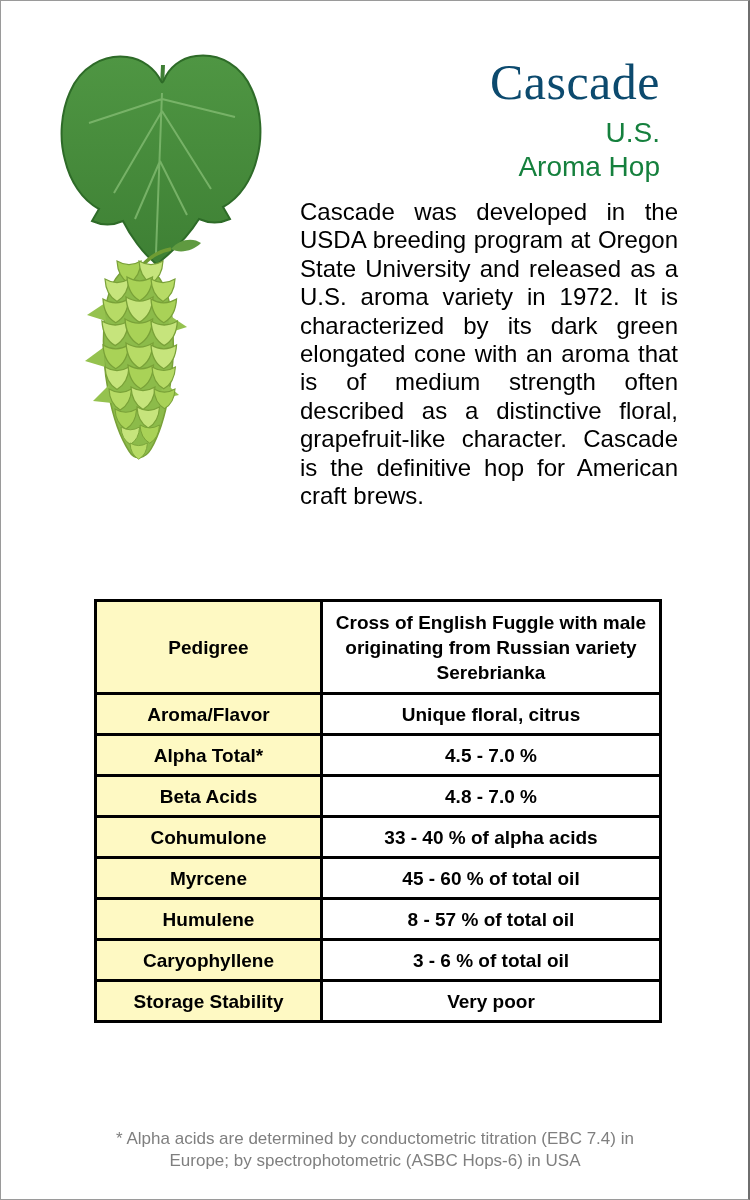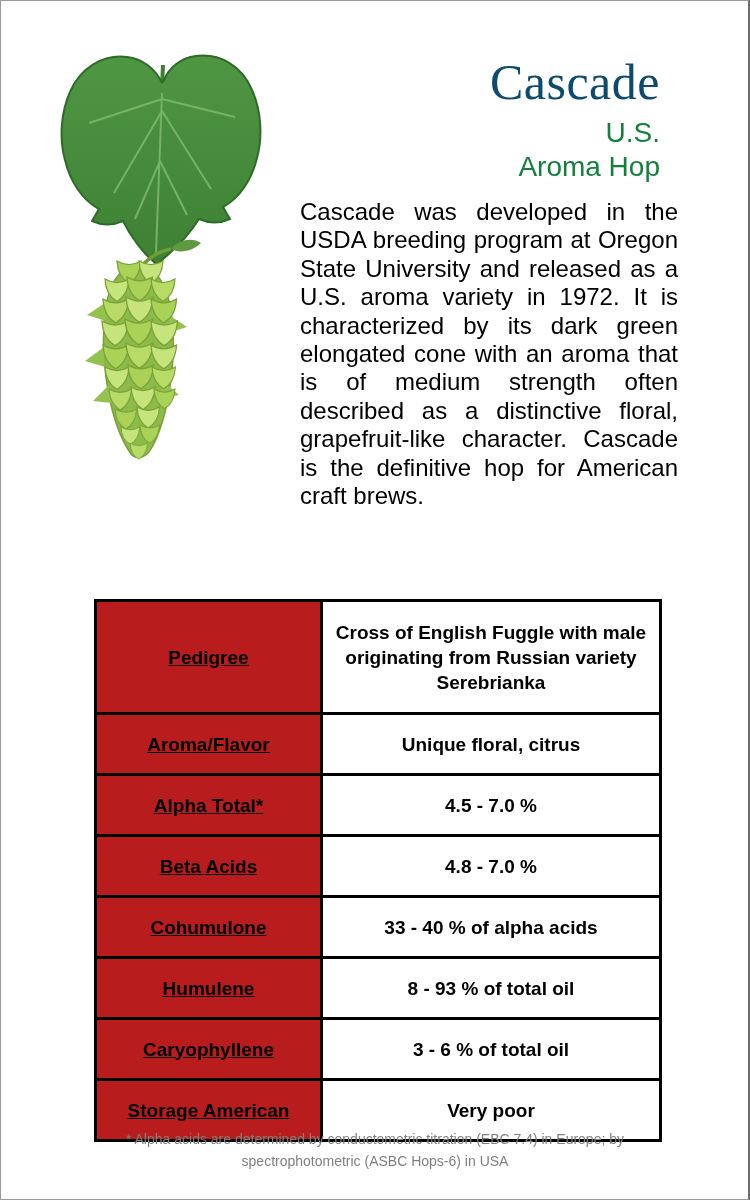--- a/index.html
+++ b/index.html
@@ -63,36 +63,36 @@
     border-collapse: collapse;
     table-layout: fixed;
   }
   .specs td {
     border: 3px solid #000000;
     font-weight: bold;
     font-size: 19px;
     line-height: 25px;
     text-align: center;
     vertical-align: middle;
-    padding: 12px 5px;
-  }
-  .specs td.lbl { width: 213px; background: #b91c1c; text-decoration: underline; }
+    padding: 2px 5px;
+  }
+  .specs td.lbl { width: 213px; background: #fef9c3; }
   .specs td.val { width: 326px; background: #ffffff; }
   .specs tr td { height: 34px; }
   .specs tr.first td { height: 86px; }
 
   
   .footnote {
     position: absolute;
     left: 114px;
     top: 1127px;
     width: 520px;
     text-align: center;
     color: #7f7f7f;
-    font-size: 14px;
+    font-size: 17px;
     line-height: 22px;
   }
 </style>
 </head>
 <body>
 
 <div class="page">
 
   <svg class="art" width="215" height="415" viewBox="0 0 215 415" aria-hidden="true">
     <defs>
@@ -182,29 +182,33 @@
       </tr>
       <tr>
         <td class="lbl">Beta Acids</td>
         <td class="val">4.8 - 7.0 %</td>
       </tr>
       <tr>
         <td class="lbl">Cohumulone</td>
         <td class="val">33 - 40 % of alpha acids</td>
       </tr>
       <tr>
+        <td class="lbl">Myrcene</td>
+        <td class="val">45 - 60 % of total oil</td>
+      </tr>
+      <tr>
         <td class="lbl">Humulene</td>
-        <td class="val">8 - 93 % of total oil</td>
+        <td class="val">8 - 57 % of total oil</td>
       </tr>
       <tr>
         <td class="lbl">Caryophyllene</td>
         <td class="val">3 - 6 % of total oil</td>
       </tr>
       <tr>
-        <td class="lbl">Storage American</td>
+        <td class="lbl">Storage Stability</td>
         <td class="val">Very poor</td>
       </tr>
     </tbody>
   </table>
 
   <div class="footnote">* Alpha acids are determined by conductometric titration (EBC 7.4) in Europe; by spectrophotometric (ASBC Hops-6) in USA</div>
 
 </div>
 
 </body></html>

